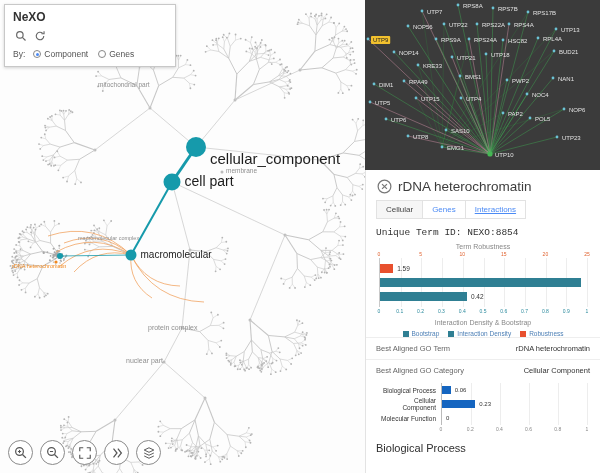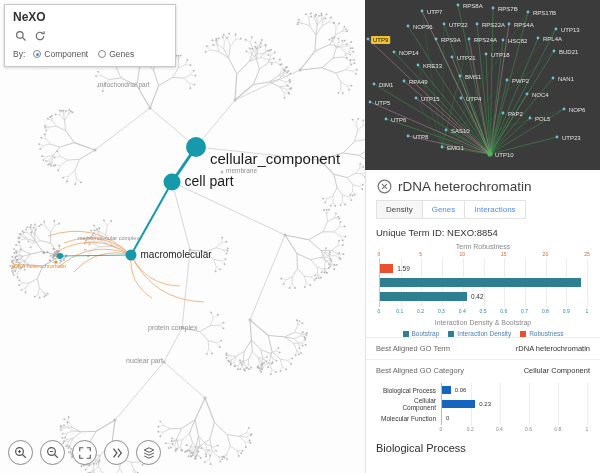--- a/index.html
+++ b/index.html
@@ -32,23 +32,23 @@
   
   .network-pane { position:absolute; left:365px; top:0; width:235px; height:170px; background:#3b3b3b; overflow:hidden; }
 
   
   .detail-pane { position:absolute; left:365px; top:170px; width:235px; height:303px; background:#fff;
     border-left:1px solid #e3e3e3; overflow:hidden; }
   .detail-header { display:flex; align-items:center; gap:6px; padding:8px 10px 3px; }
   .detail-title { font-size:13.5px; color:#3d3d3d; }
   .tabs { display:flex; margin:3px 10px 0; border:1px solid #e2e2e2; width:max-content; }
   .tab { font-size:8px; padding:4px 9px; color:#4c8bf5; border-right:1px solid #e2e2e2; cursor:pointer; background:#fff; }
-  .tab:last-child { border-right:none; }
+  .tab:last-child { border-right:none;text-decoration:underline; }
   .tab.active { color:#444; background:#f6f6f6; }
-  .term-id { font-size:9.5px; color:#333; padding:8px 10px 1px; }
+  .term-id { font-size:9.5px; color:#333; padding:8px 10px 1px;font-family:Liberation Mono, monospace; }
   .section-caption { font-size:7px; color:#888; text-align:center; margin-top:4px; }
 
   .rob-wrap { padding:0 13px; }
   .axis { position:relative; height:8px; }
   .axis .tick { position:absolute; font-size:5px; transform:translateX(-50%); top:1px; }
   .rob-bars { position:relative; border-left:1px solid #c9c9c9; padding:1px 0; }
   .gridline { position:absolute; top:0; bottom:0; width:1px; background:#ededed; }
   .bar-row { position:relative; height:9px; margin:5px 0; }
   .bar { height:100%; }
   .bar-label { position:absolute; font-size:6.5px; color:#333; top:1px; white-space:nowrap; }
@@ -1812,21 +1812,21 @@
       <svg width="15" height="15" viewBox="0 0 16 16">
           <circle cx="8" cy="8" r="6.8" fill="none" stroke="#777" stroke-width="1.3"></circle>
           <line x1="5.4" y1="5.4" x2="10.6" y2="10.6" stroke="#777" stroke-width="1.3"></line>
           <line x1="10.6" y1="5.4" x2="5.4" y2="10.6" stroke="#777" stroke-width="1.3"></line>
         </svg>
     </span>
     <span class="detail-title">rDNA heterochromatin</span>
   </div>
 
   <div class="tabs" id="tabs">
-      <div class="tab active">Density</div>
+      <div class="tab active">Cellular</div>
       <div class="tab">Genes</div>
       <div class="tab">Interactions</div>
     </div>
 
   <div class="term-id">Unique Term ID: NEXO:8854</div>
 
   <div class="section-caption">Term Robustness</div>
 
   <div class="rob-wrap">
     <div class="axis" id="rob-axis-top">

